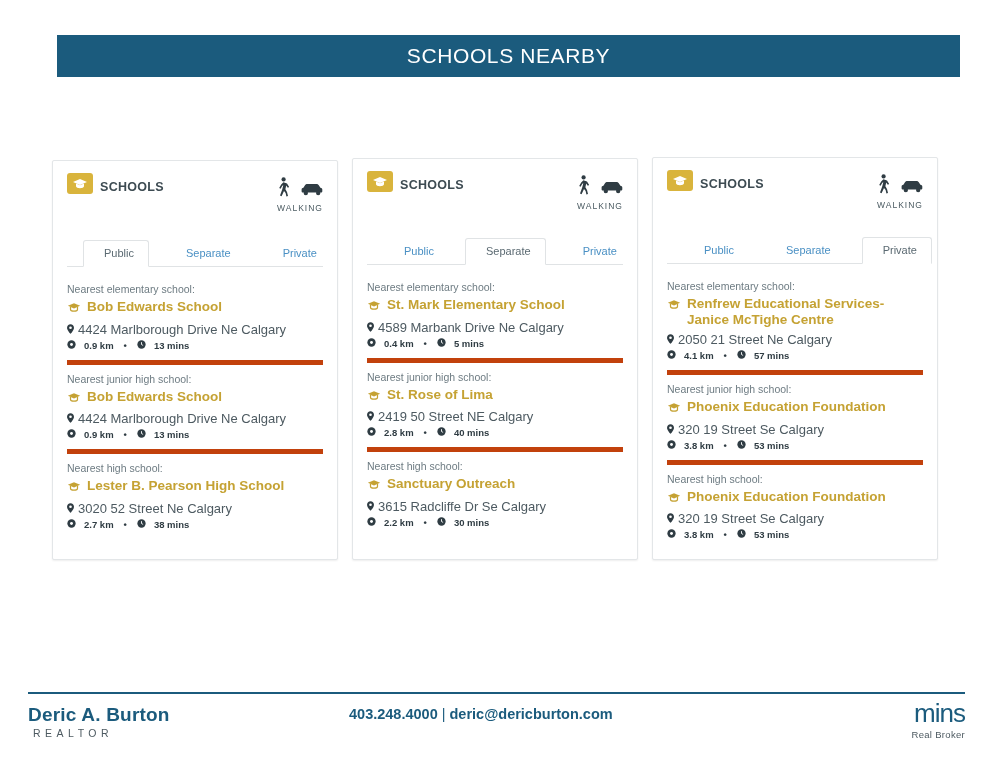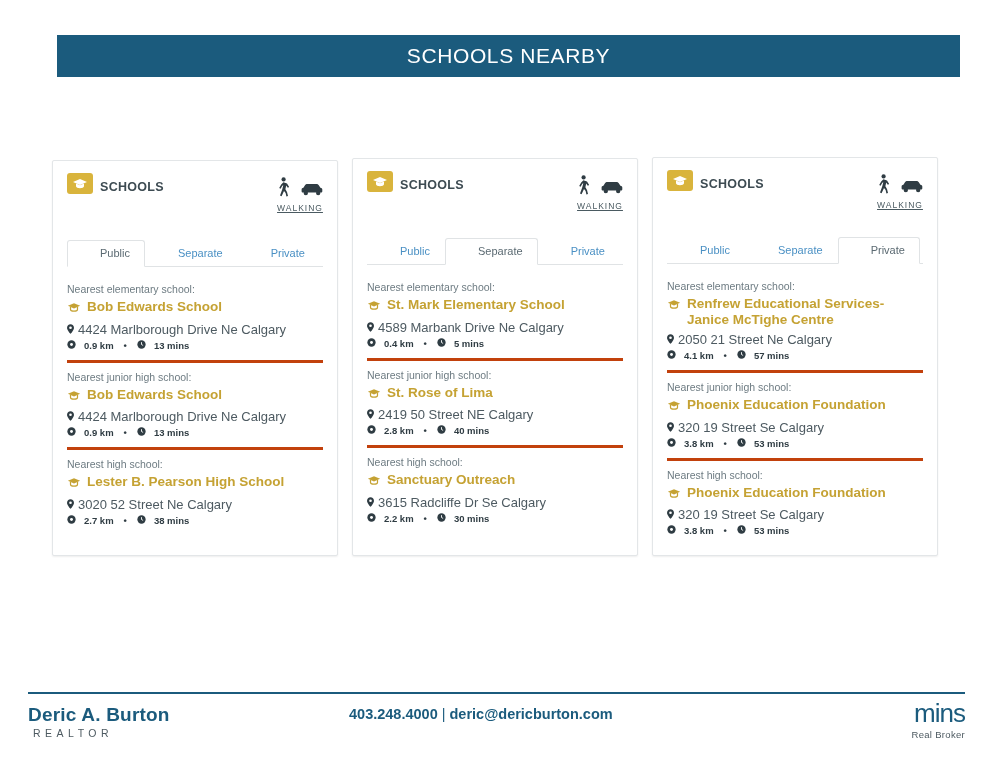--- a/index.html
+++ b/index.html
@@ -97,54 +97,54 @@
     gap: 11px;
     justify-content: center;
     align-items: flex-end;
     height: 22px;
   }
   .mode-label {
     font-size: 8.5px;
     letter-spacing: 1px;
     color: #4a5a61;
     margin-top: 2px;
-    text-decoration: underline;
   }
 
   
   .tabs {
     display: flex;
     margin: 10px 14px 0 14px;
     border-bottom: 1px solid #e0e3e5;
   }
   .tab {
     font-size: 11px;
-    padding: 6px 14px 7px 32px;
+    padding: 6px 14px 7px 20px;
     color: #4a90c4;
     cursor: pointer;
     border: 1px solid transparent;
     border-bottom: none;
     position: relative;
     top: 1px;
+    margin-left: 16px;
   }
   .tab.active {
     color: #5b6a72;
     background: #ffffff;
     border: 1px solid #e0e3e5;
     border-bottom: 1px solid #ffffff;
     border-radius: 3px 3px 0 0;
   }
 
   
   .entries {
     padding: 8px 14px 10px 14px;
   }
   .entry {
     padding: 8px 0 9px 0;
-    border-bottom: 3px solid #c2410c;
+    border-bottom: 5px solid #c2410c;
   }
   .entry:last-child { border-bottom: none; }
   .entry-label {
     font-size: 10.5px;
     color: #6d7b82;
     margin-bottom: 4px;
   }
   .entry-name {
     display: flex;
     align-items: flex-start;

